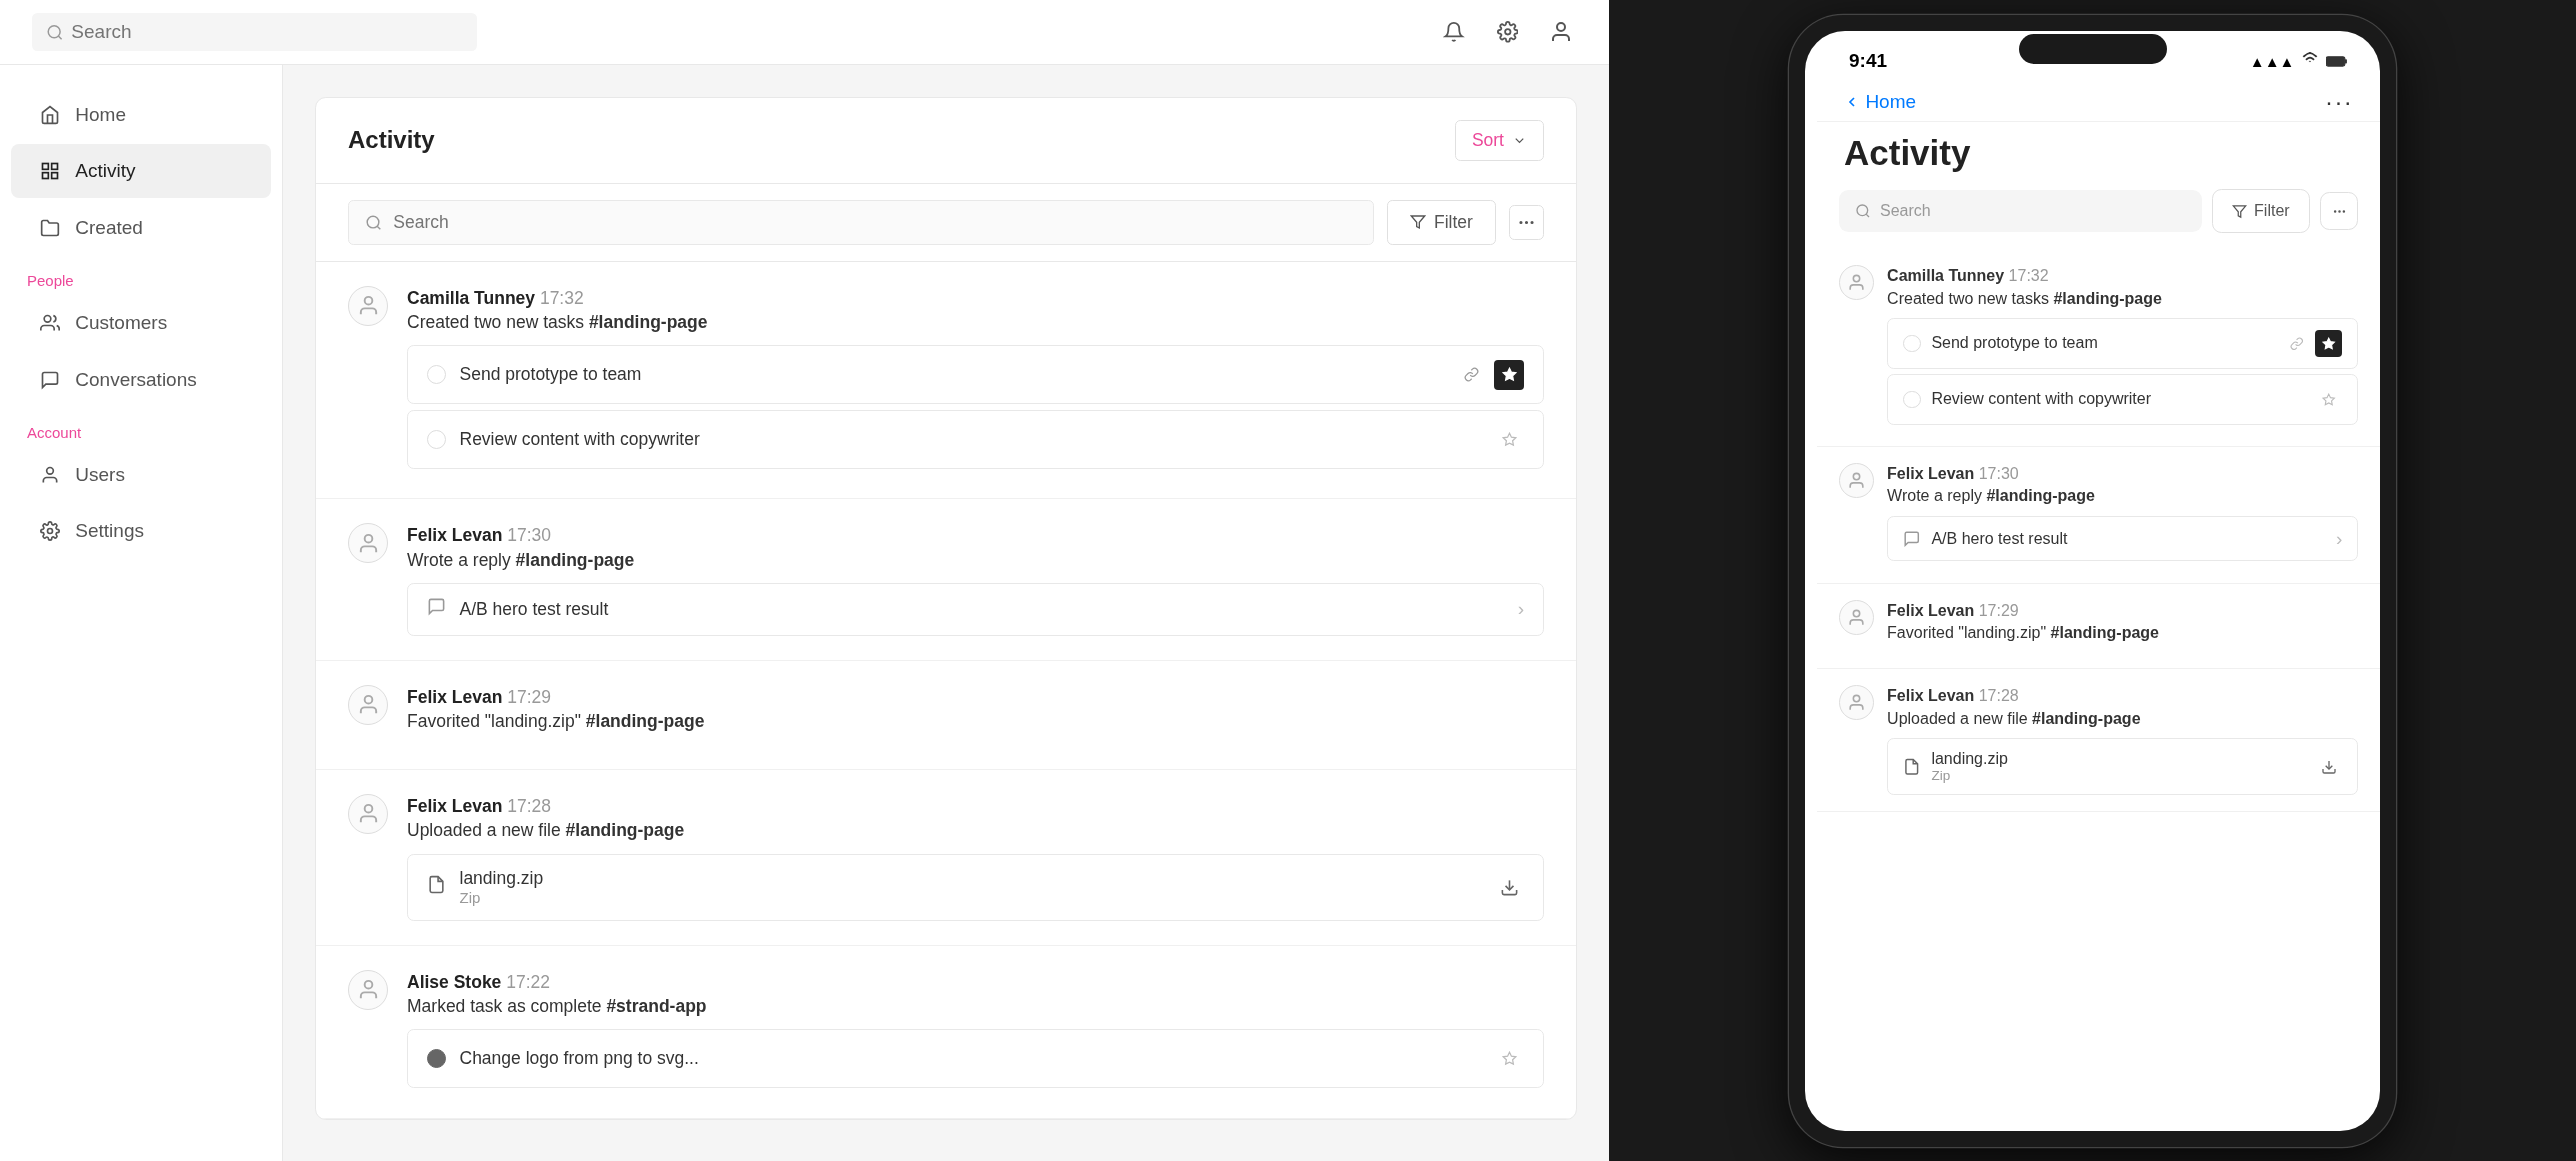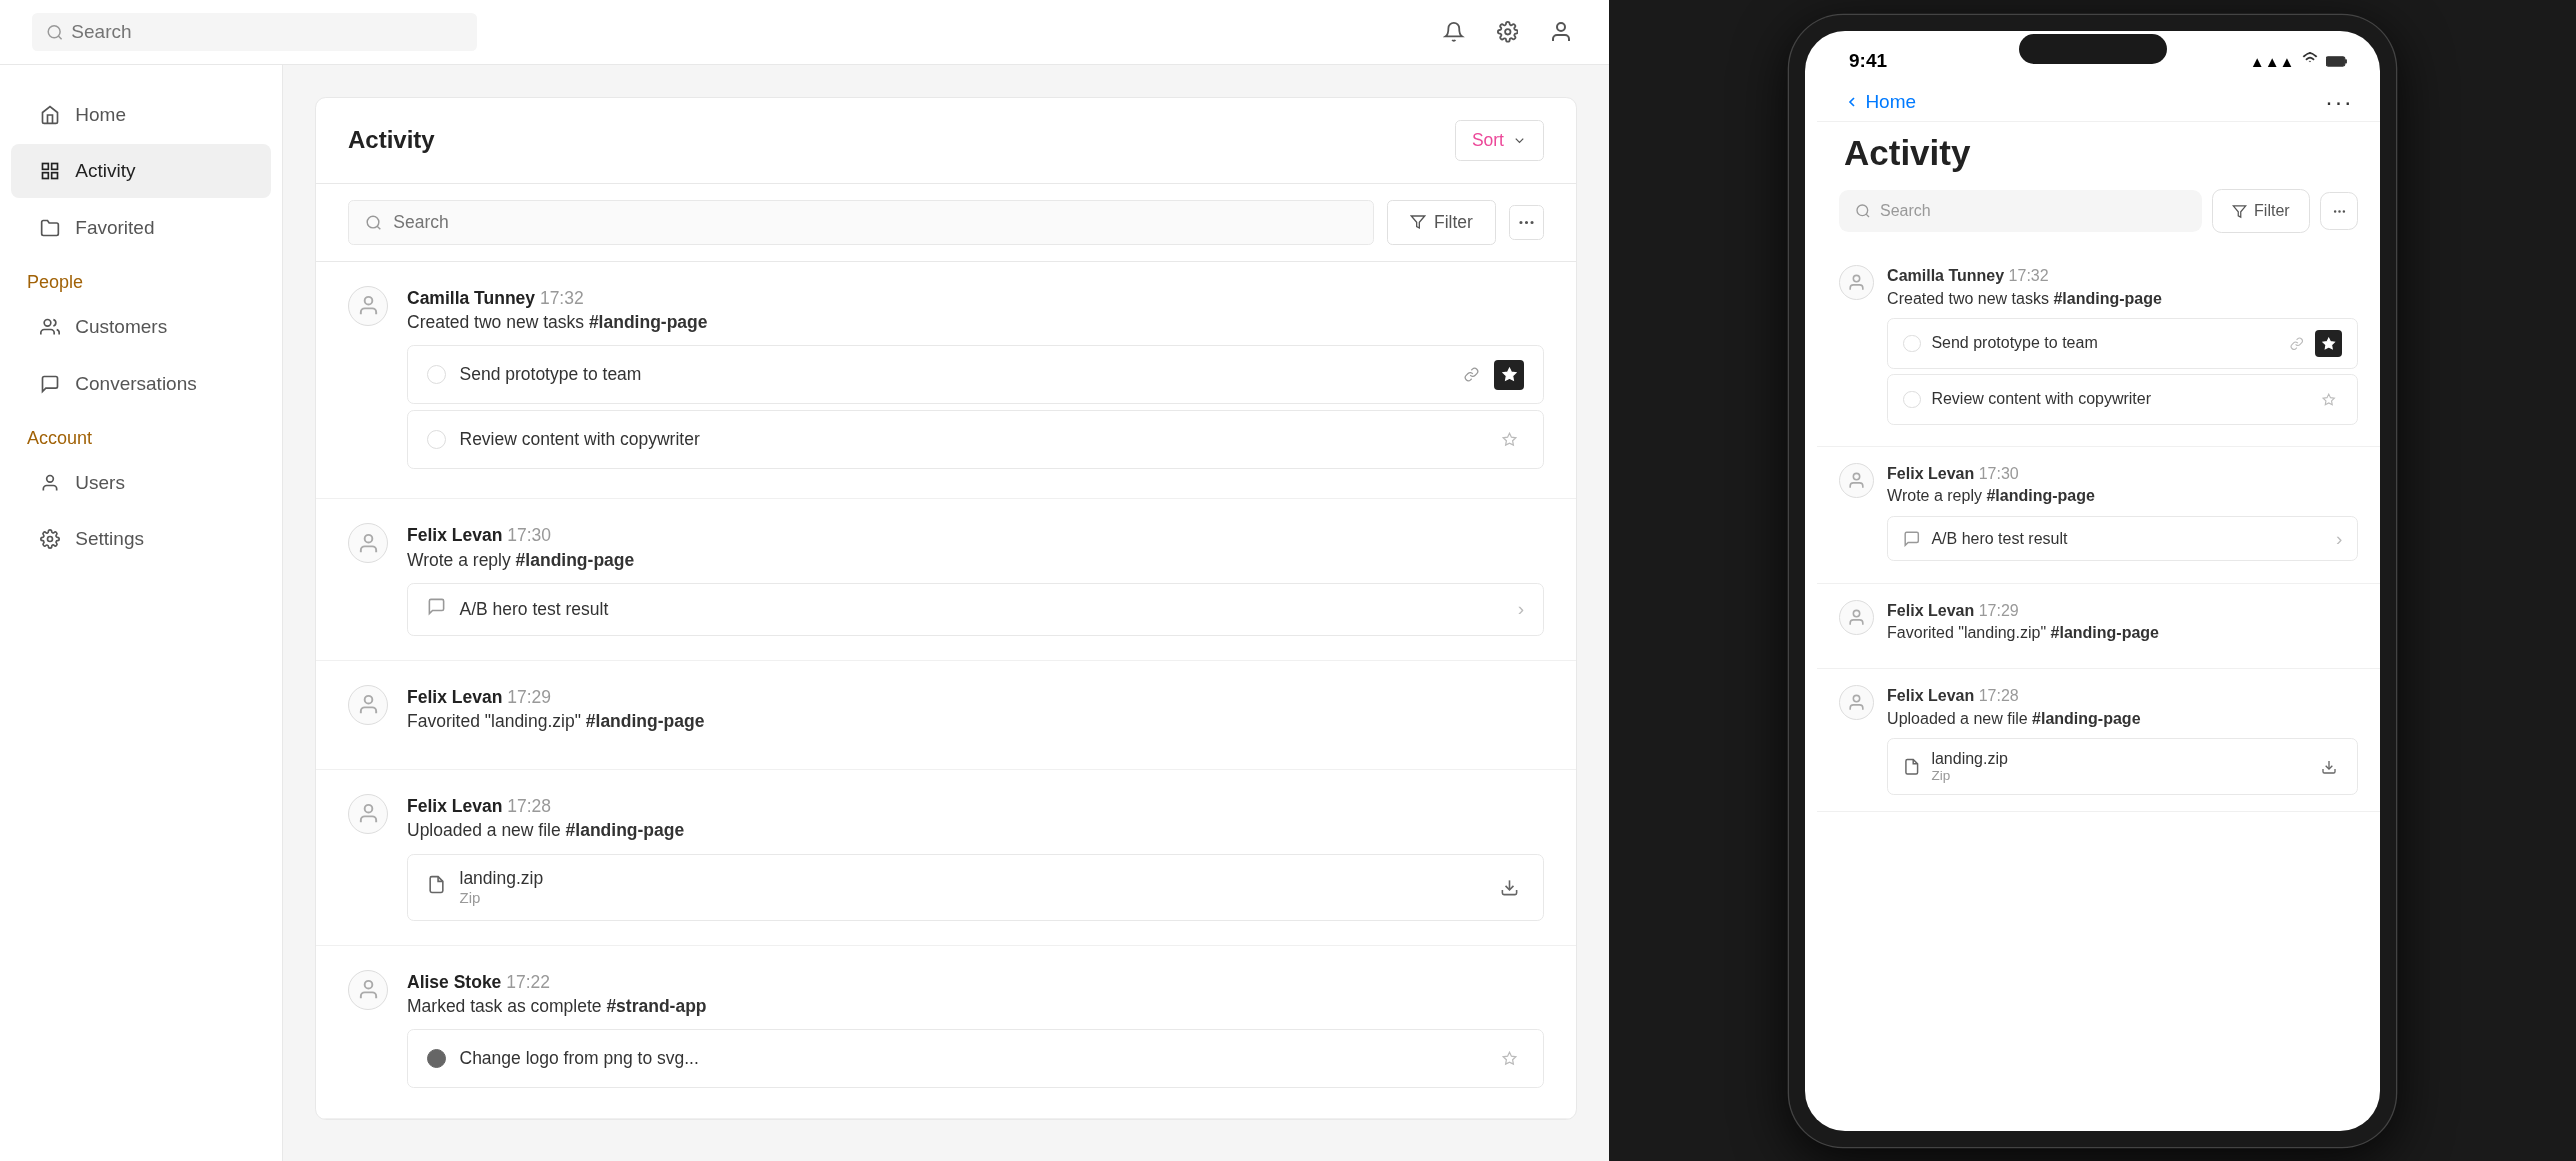--- a/index.html
+++ b/index.html
@@ -112,22 +112,22 @@
       transition: background 0.15s;
     }
 
     .sidebar-nav-item.active {
       background: #f0f0f0;
       color: #222;
       font-weight: 500;
     }
 
     .sidebar-section-label {
-      font-size: 18px;
-      color: #a16207;
+      font-size: 15px;
+      color: #ec4899;
       font-weight: 500;
       padding: 16px 27px 5.4px;
       text-transform: none;
       letter-spacing: 0;
     }
 
     .sidebar-icon {
       width: 24px;
       height: 24px;
       display: flex;
@@ -734,21 +734,21 @@
         </div>
         <span>Activity</span>
       </div>
 
       <div class="sidebar-nav-item">
         <div class="sidebar-icon">
           <svg width="20" height="20" viewBox="0 0 24 24" fill="none" stroke="currentColor" stroke-width="2">
               <path d="M22 19a2 2 0 0 1-2 2H4a2 2 0 0 1-2-2V5a2 2 0 0 1 2-2h5l2 3h9a2 2 0 0 1 2 2z"></path>
             </svg>
         </div>
-        <span>Favorited</span>
+        <span>Created</span>
       </div>
 
 
 
       <div class="sidebar-section-label">People</div>
 
       <div class="sidebar-nav-item">
         <div class="sidebar-icon">
           <svg width="20" height="20" viewBox="0 0 24 24" fill="none" stroke="currentColor" stroke-width="2">
               <path d="M17 21v-2a4 4 0 0 0-4-4H5a4 4 0 0 0-4 4v2"></path>

